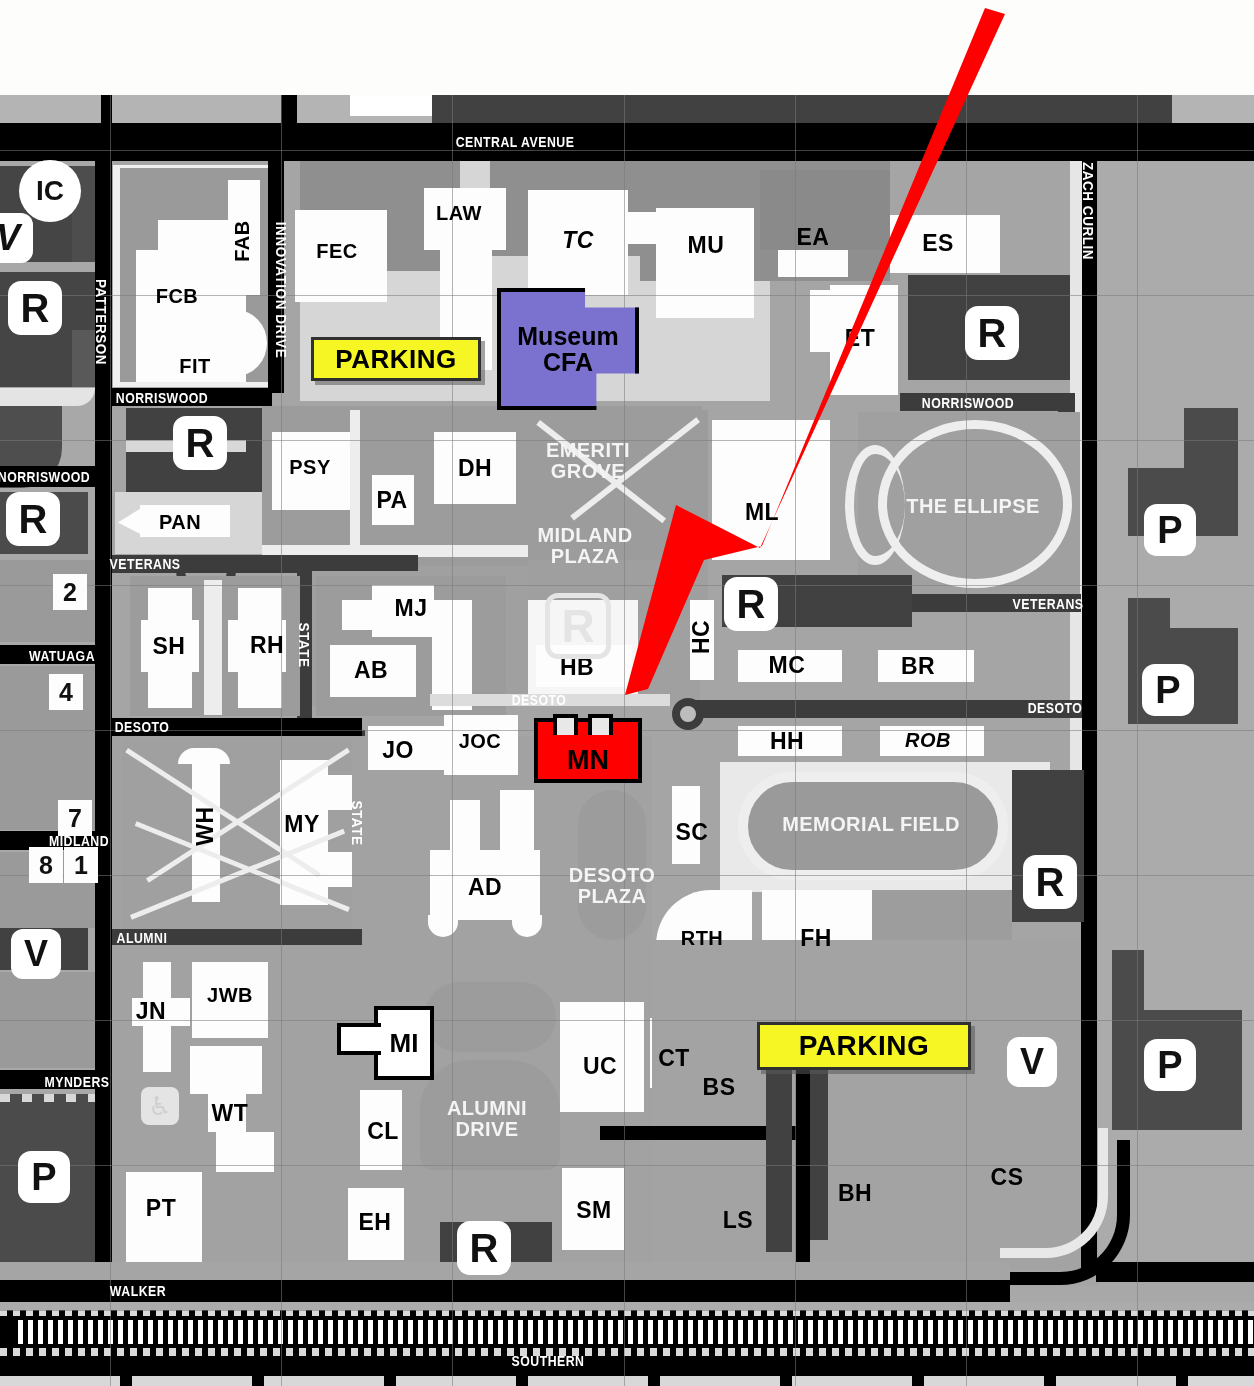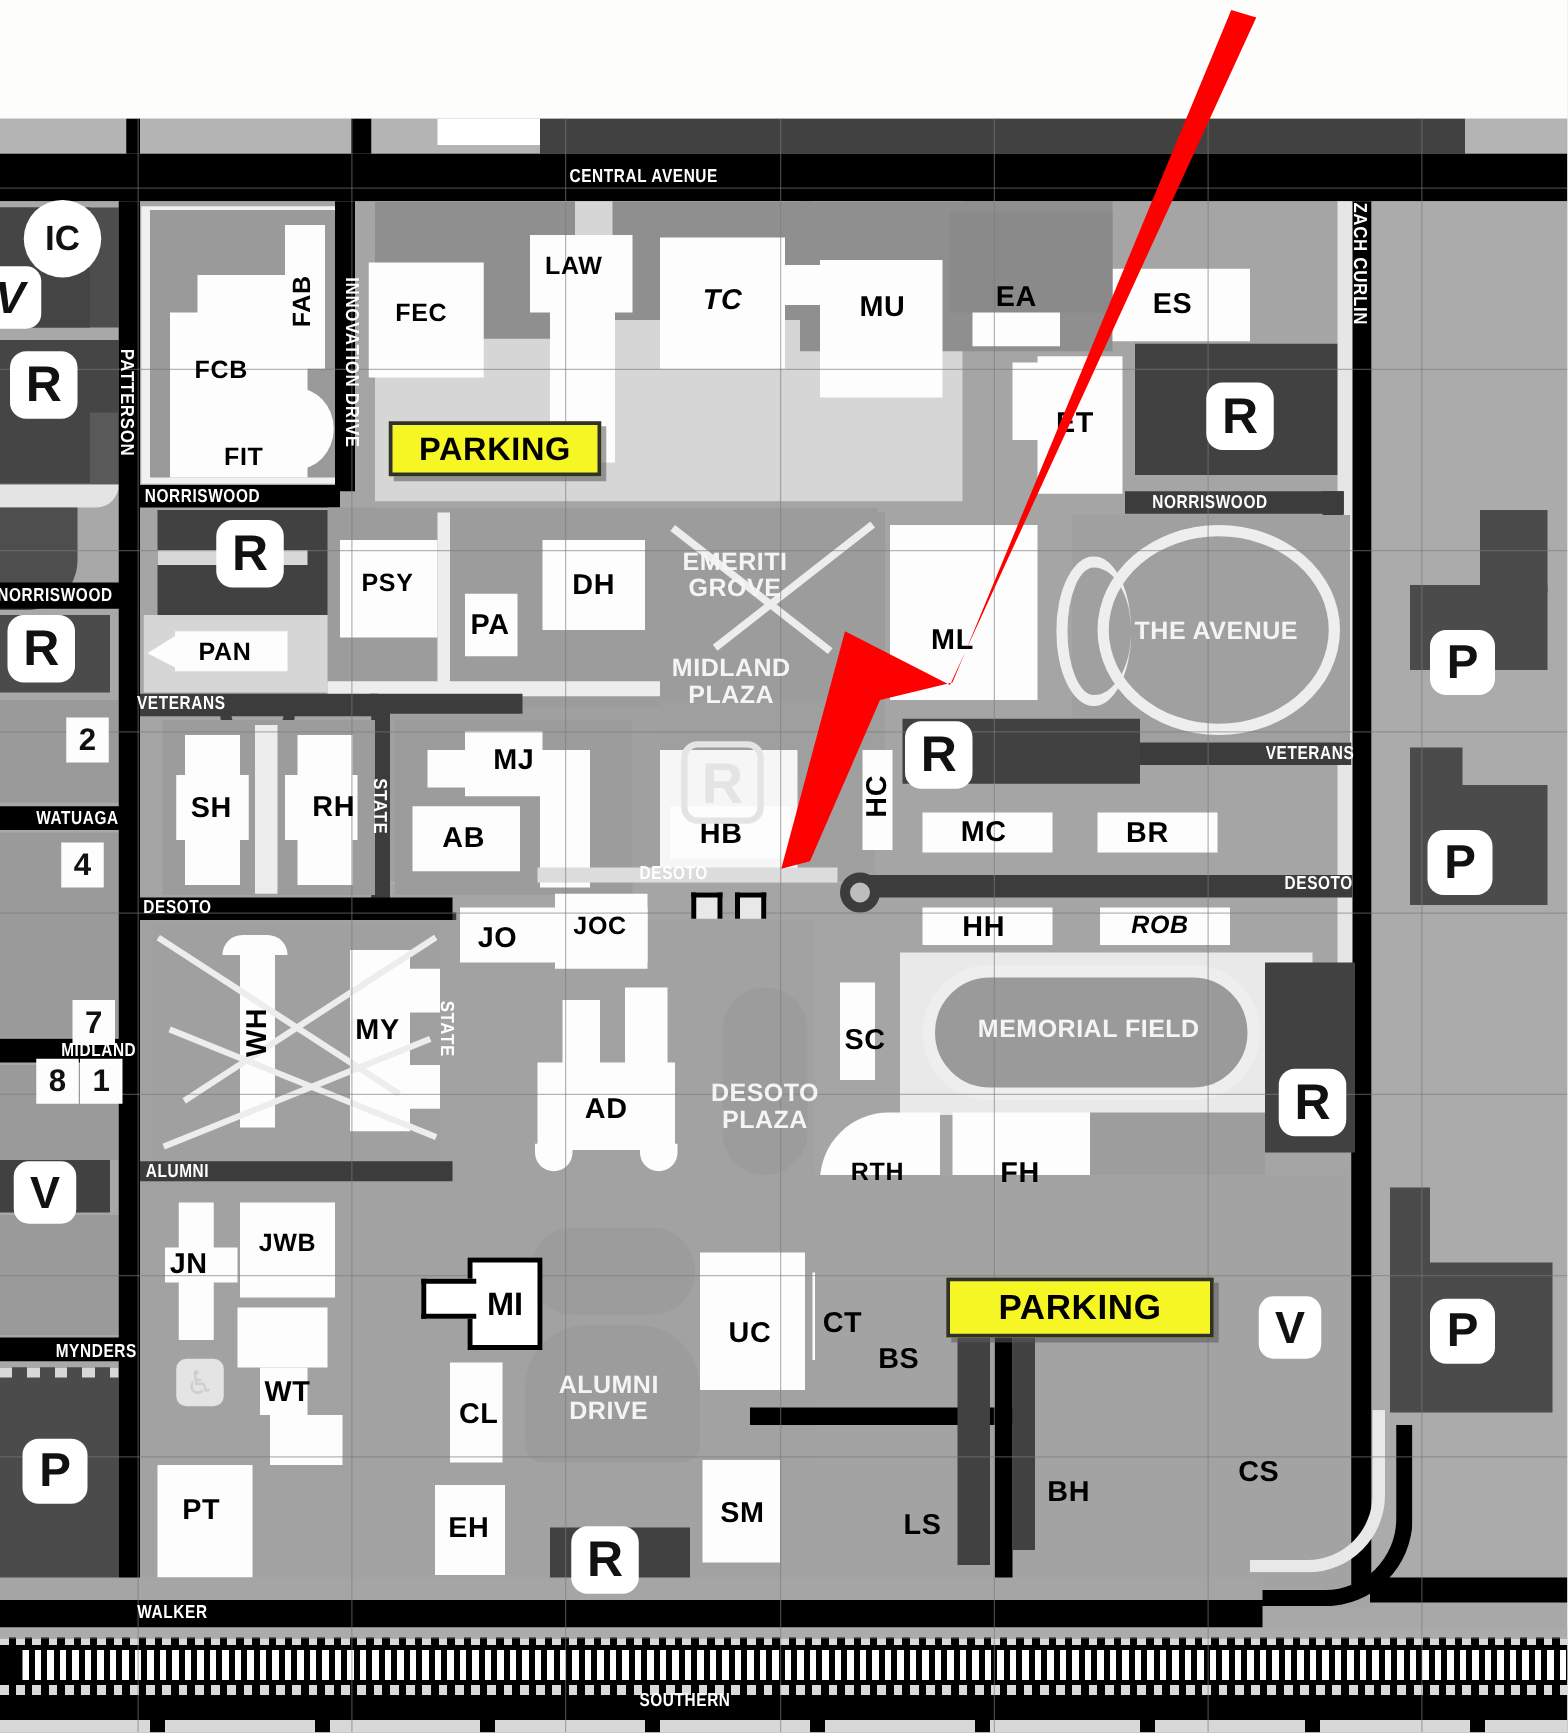--- a/index.html
+++ b/index.html
@@ -442,21 +442,21 @@
   <div id="area-labels">
       <div class="lbl-area" style="left: 588px; top: 461px;">
         <div>EMERITI</div>
         <div>GROVE</div>
       </div>
       <div class="lbl-area" style="left: 585px; top: 546px;">
         <div>MIDLAND</div>
         <div>PLAZA</div>
       </div>
       <div class="lbl-area" style="left: 973px; top: 506px;">
-        <div>THE AVENUE</div>
+        <div>THE ELLIPSE</div>
       </div>
       <div class="lbl-area" style="left: 871px; top: 824px;">
         <div>MEMORIAL FIELD</div>
       </div>
       <div class="lbl-area" style="left: 612px; top: 886px;">
         <div>DESOTO</div>
         <div>PLAZA</div>
       </div>
       <div class="lbl-area" style="left: 487px; top: 1119px;">
         <div>ALUMNI</div>
@@ -483,21 +483,31 @@
       <div class="badge-num" style="left: 46px; top: 865px;">8</div>
       <div class="badge-num" style="left: 81px; top: 865px;">1</div>
       <div class="badge badge-ic" style="left: 50px; top: 191px;">IC</div>
       <div class="badge-ghost" style="left: 578px; top: 626px;">R</div>
       <div class="badge badge-v" style="left: 8px; top: 238px; font-style: italic;">V</div>
       <div style="position: absolute; left: 160px; top: 1106px; transform: translate(-50%, -50%); width: 38px; height: 38px; background: rgb(228, 228, 228); border-radius: 8px; display: flex; align-items: center; justify-content: center; font-size: 26px; color: rgb(207, 207, 207);">♿</div>
     </div>
 
   <div class="parking-box" style="left:311px;top:337px;width:164px;height:38px;font-size:26px;">PARKING</div>
 
-
+  <div class="museum-box" style="left:497px;top:288px;width:134px;height:114px;font-size:25px;
+              clip-path:polygon(0 0,62% 0,62% 16%,100% 16%,100% 70%,70% 70%,70% 100%,0 100%);">
+    <div style="display:flex;flex-direction:column;align-items:center;">
+      <span>Museum</span>
+      <span>CFA</span>
+    </div>
+  </div>
+
+  <div class="mn-box" style="left:534px;top:718px;width:100px;height:54px;font-size:27px;padding-bottom:3px;">
+    <span>MN</span>
+  </div>
   <div class="mn-notch" style="left:553px;top:714px;width:17px;height:17px;border-bottom:none;"></div>
   <div class="mn-notch" style="left:588px;top:714px;width:17px;height:17px;border-bottom:none;"></div>
 
   <div class="mi-box" style="left:374px;top:1006px;width:52px;height:66px;">
     <span>MI</span>
   </div>
   <div class="mi-tab" style="left:337px;top:1023px;width:40px;height:24px;border-right:none;"></div>
 
   <div class="parking-box" style="left:757px;top:1022px;width:208px;height:42px;font-size:28px;">PARKING</div>
 

